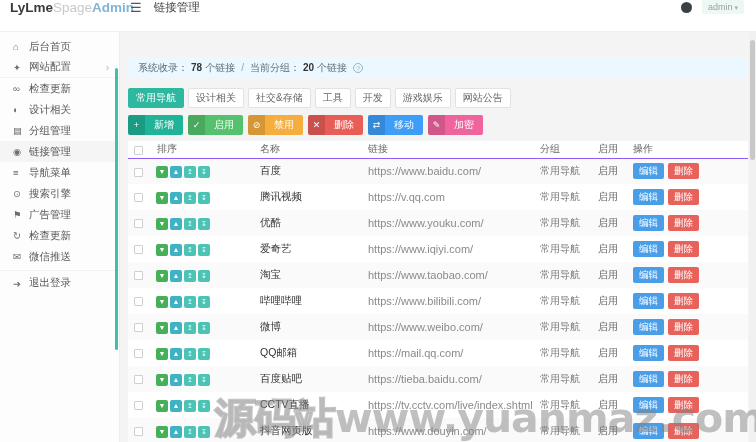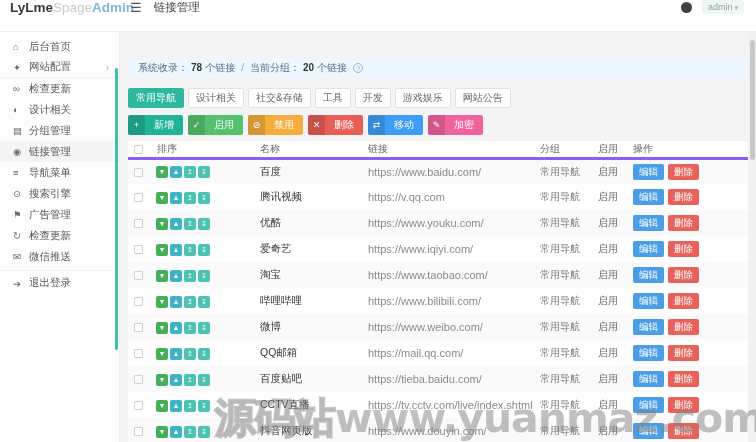--- a/index.html
+++ b/index.html
@@ -56,21 +56,21 @@
   .toolbar { margin-top:7px; display:flex; gap:5px; }
   .tbtn { display:inline-flex; height:20px; border-radius:2px; overflow:hidden; color:#fff;
     font-size:10px; cursor:pointer; align-items:stretch; }
   .tbtn .ico { width:17px; display:flex; align-items:center; justify-content:center;
     background:rgba(0,0,0,0.13); font-size:9px; }
   .tbtn .lbl { padding:0 9px; display:flex; align-items:center; }
 
   .card { margin-top:6px; background:#fff; border-radius:2px; min-height:260px; }
   table { width:100%; border-collapse:collapse; table-layout:fixed; }
   thead th { height:17px; font-size:10px; color:#666; font-weight:normal; text-align:left;
-    border-bottom:3px solid #8b5cf6; padding:0; }
+    border-bottom:1px solid #8b5cf6; padding:0; }
   tbody td { height:26px; padding:0; font-size:10px; }
   tbody tr:nth-child(odd) { background:#fafafa; }
   tbody tr:nth-child(even) { background:#ffffff; }
   td.c-name { color:#333; font-size:10.5px; }
   td.c-url { color:#8a8a8a; font-size:11px; }
   td.c-group { color:#777; }
   td.c-status { color:#666; }
   .cb { display:inline-block; width:9px; height:9px; border:1px solid #cfcfcf; background:#fff;
     border-radius:1px; margin-left:6px; vertical-align:middle; cursor:pointer; }
   .sort-btn { display:inline-block; width:12px; height:12px; border-radius:2px; color:#fff;

